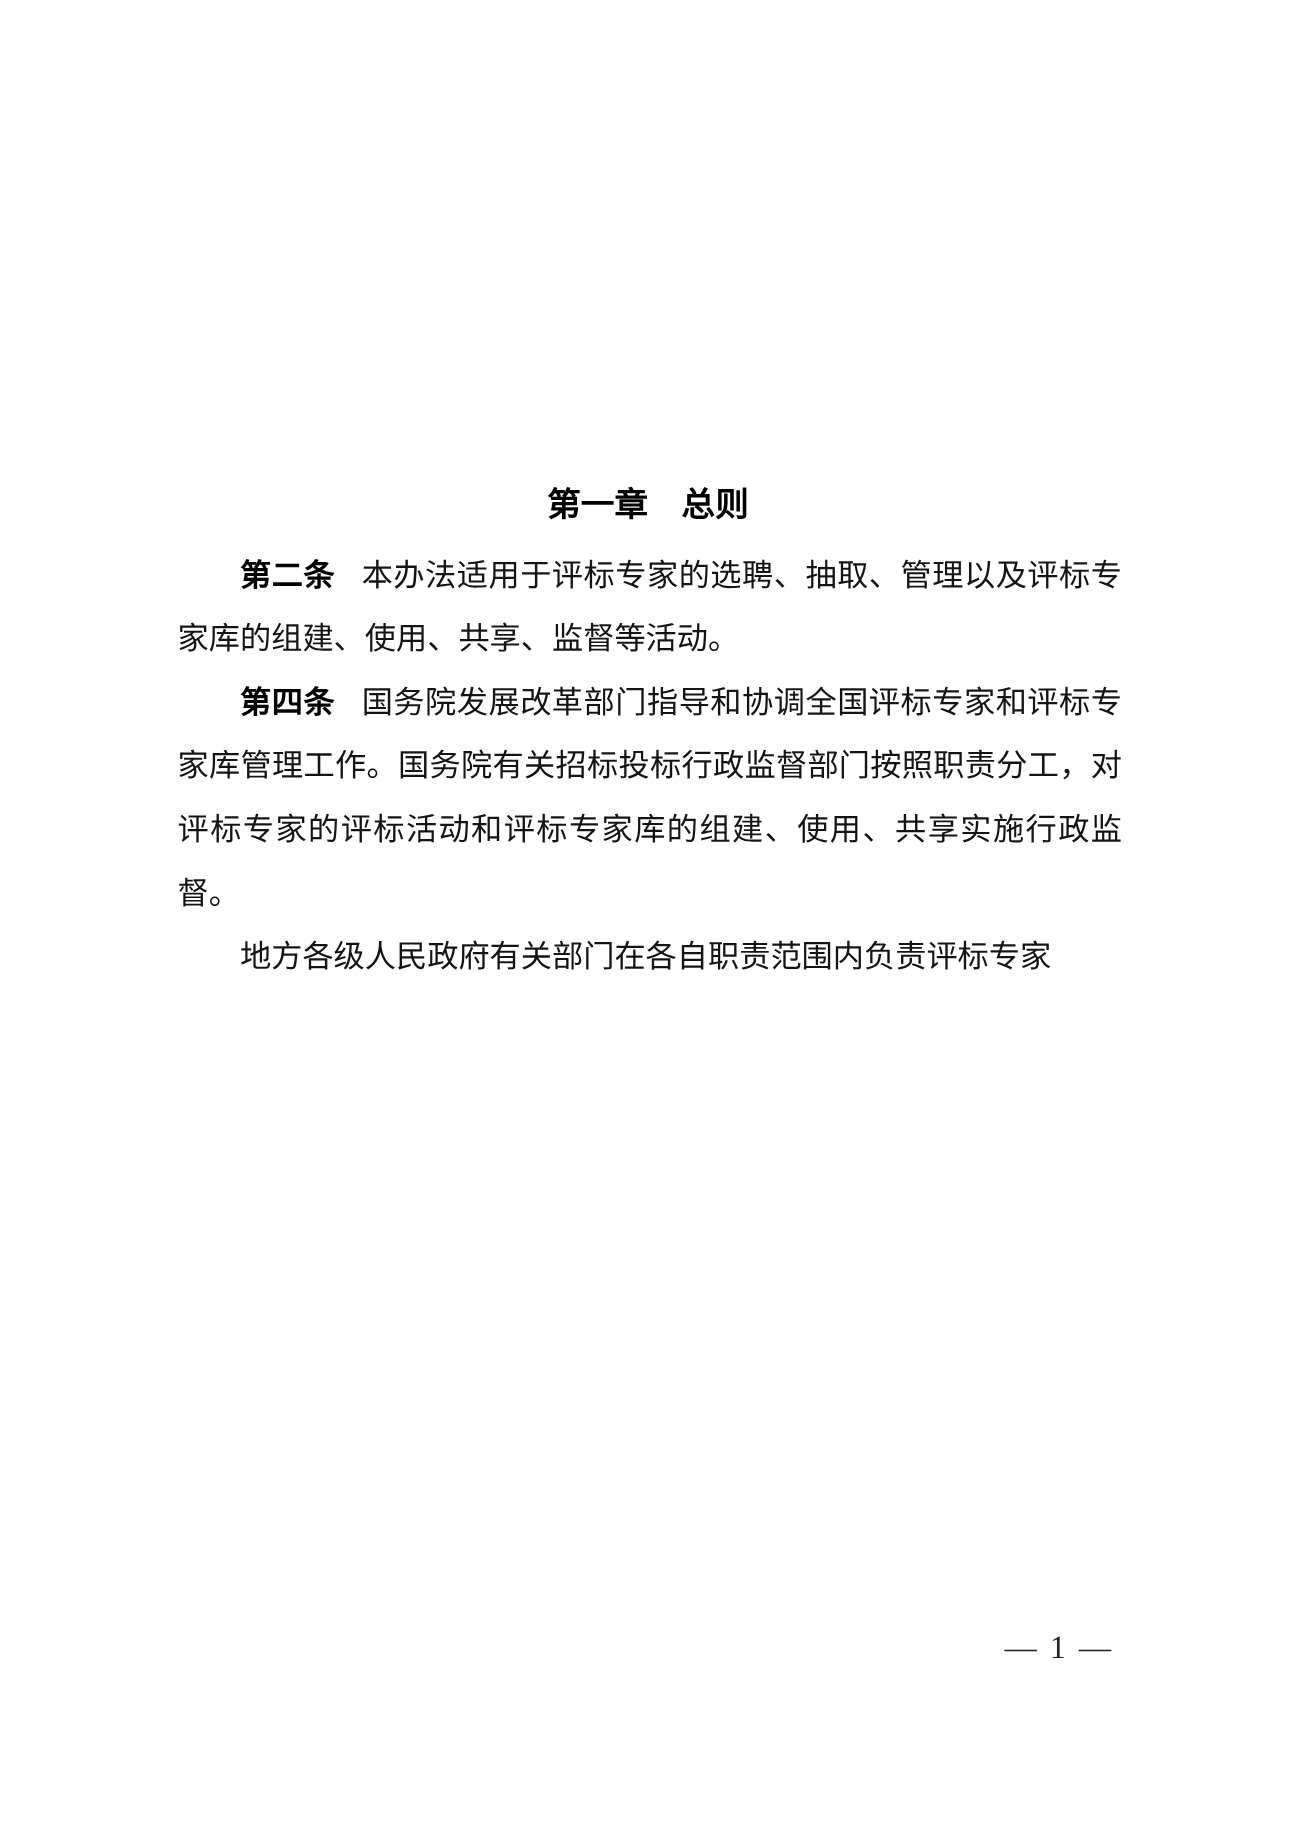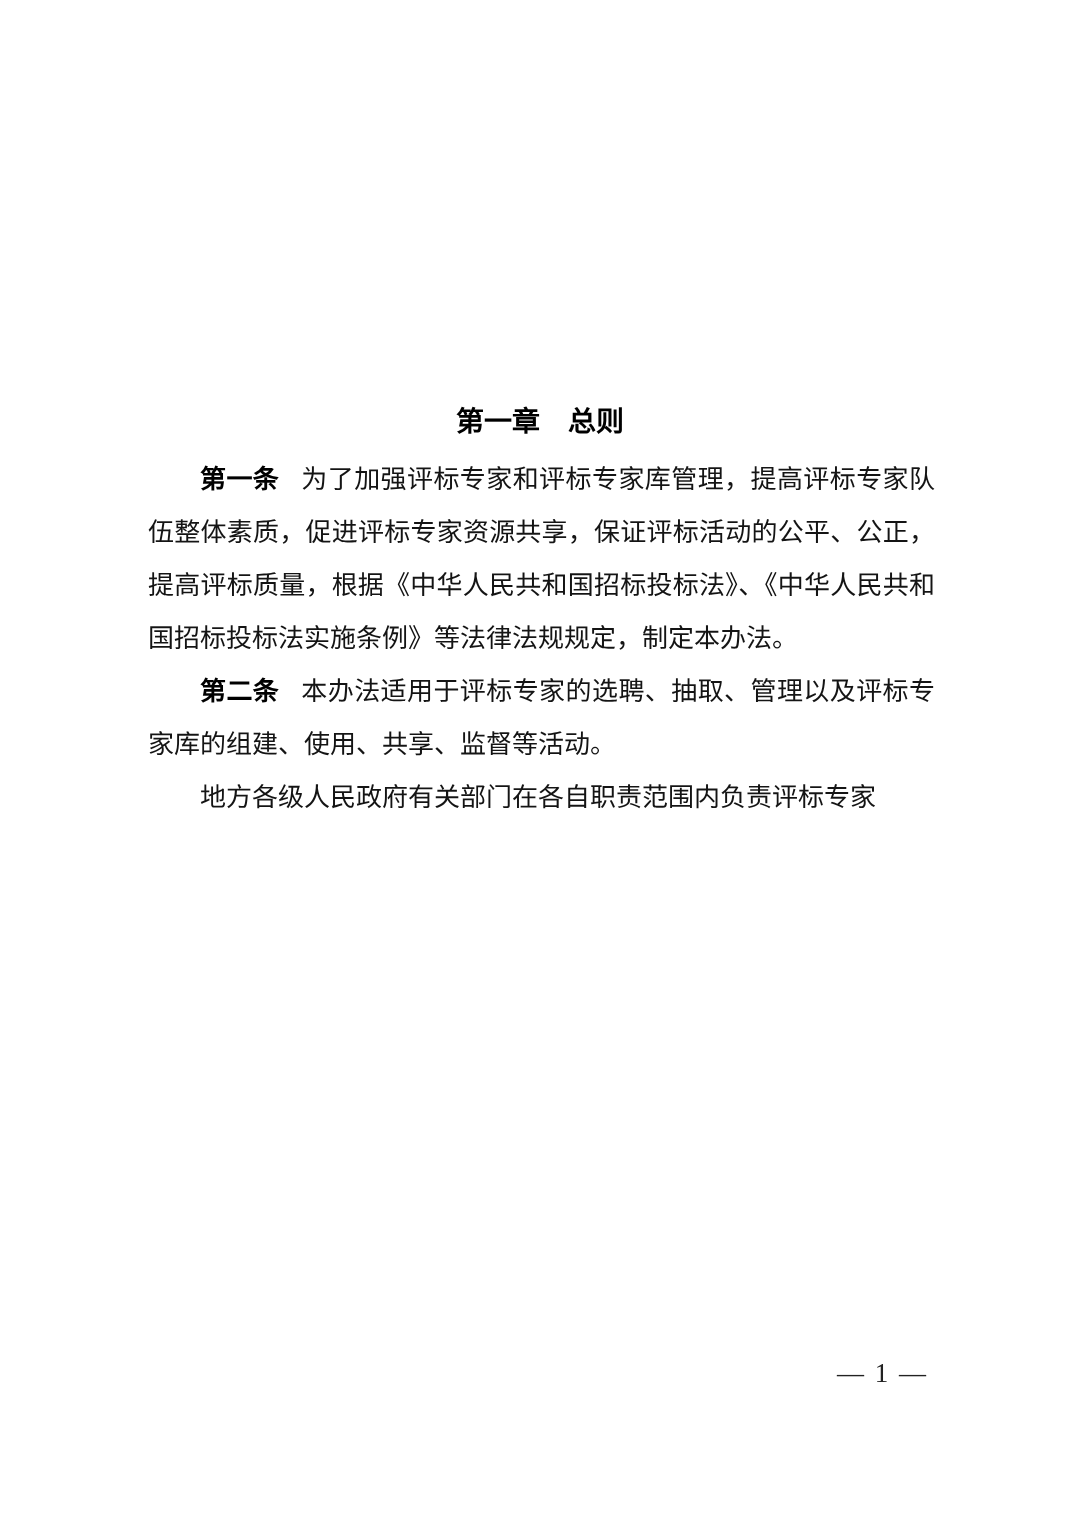--- a/index.html
+++ b/index.html
@@ -83,26 +83,26 @@
 </head>
 <body>
 
 <div class="page">
 
 
   <h2 class="chapter-heading">第一章　总则</h2>
 
   <div class="doc-body">
 
-    <p class="para"><span class="article-lead">第一条</span><span>为了加强评标专家和评标专家库管理，提高评标专家队伍整体素质，促进评标专家资源共享，保证评标活动的公平、公正，提高评标质量，根据《中华人民共和国招标投标法》、《中华人民共和国招标投标法实施条例》等法律法规规定，制定本办法。</span></p>
 
     <p class="para"><span class="article-lead">第二条</span><span>本办法适用于评标专家的选聘、抽取、管理以及评标专家库的组建、使用、共享、监督等活动。</span></p>
 
 
 
+    <p class="para"><span class="article-lead">第四条</span><span>国务院发展改革部门指导和协调全国评标专家和评标专家库管理工作。国务院有关招标投标行政监督部门按照职责分工，对评标专家的评标活动和评标专家库的组建、使用、共享实施行政监督。</span></p>
 
     <p class="para"><span>地方各级人民政府有关部门在各自职责范围内负责评标专家</span></p>
 
   </div>
 
   <div class="page-number">— 1 —</div>
 
 </div>
 
 </body></html>

